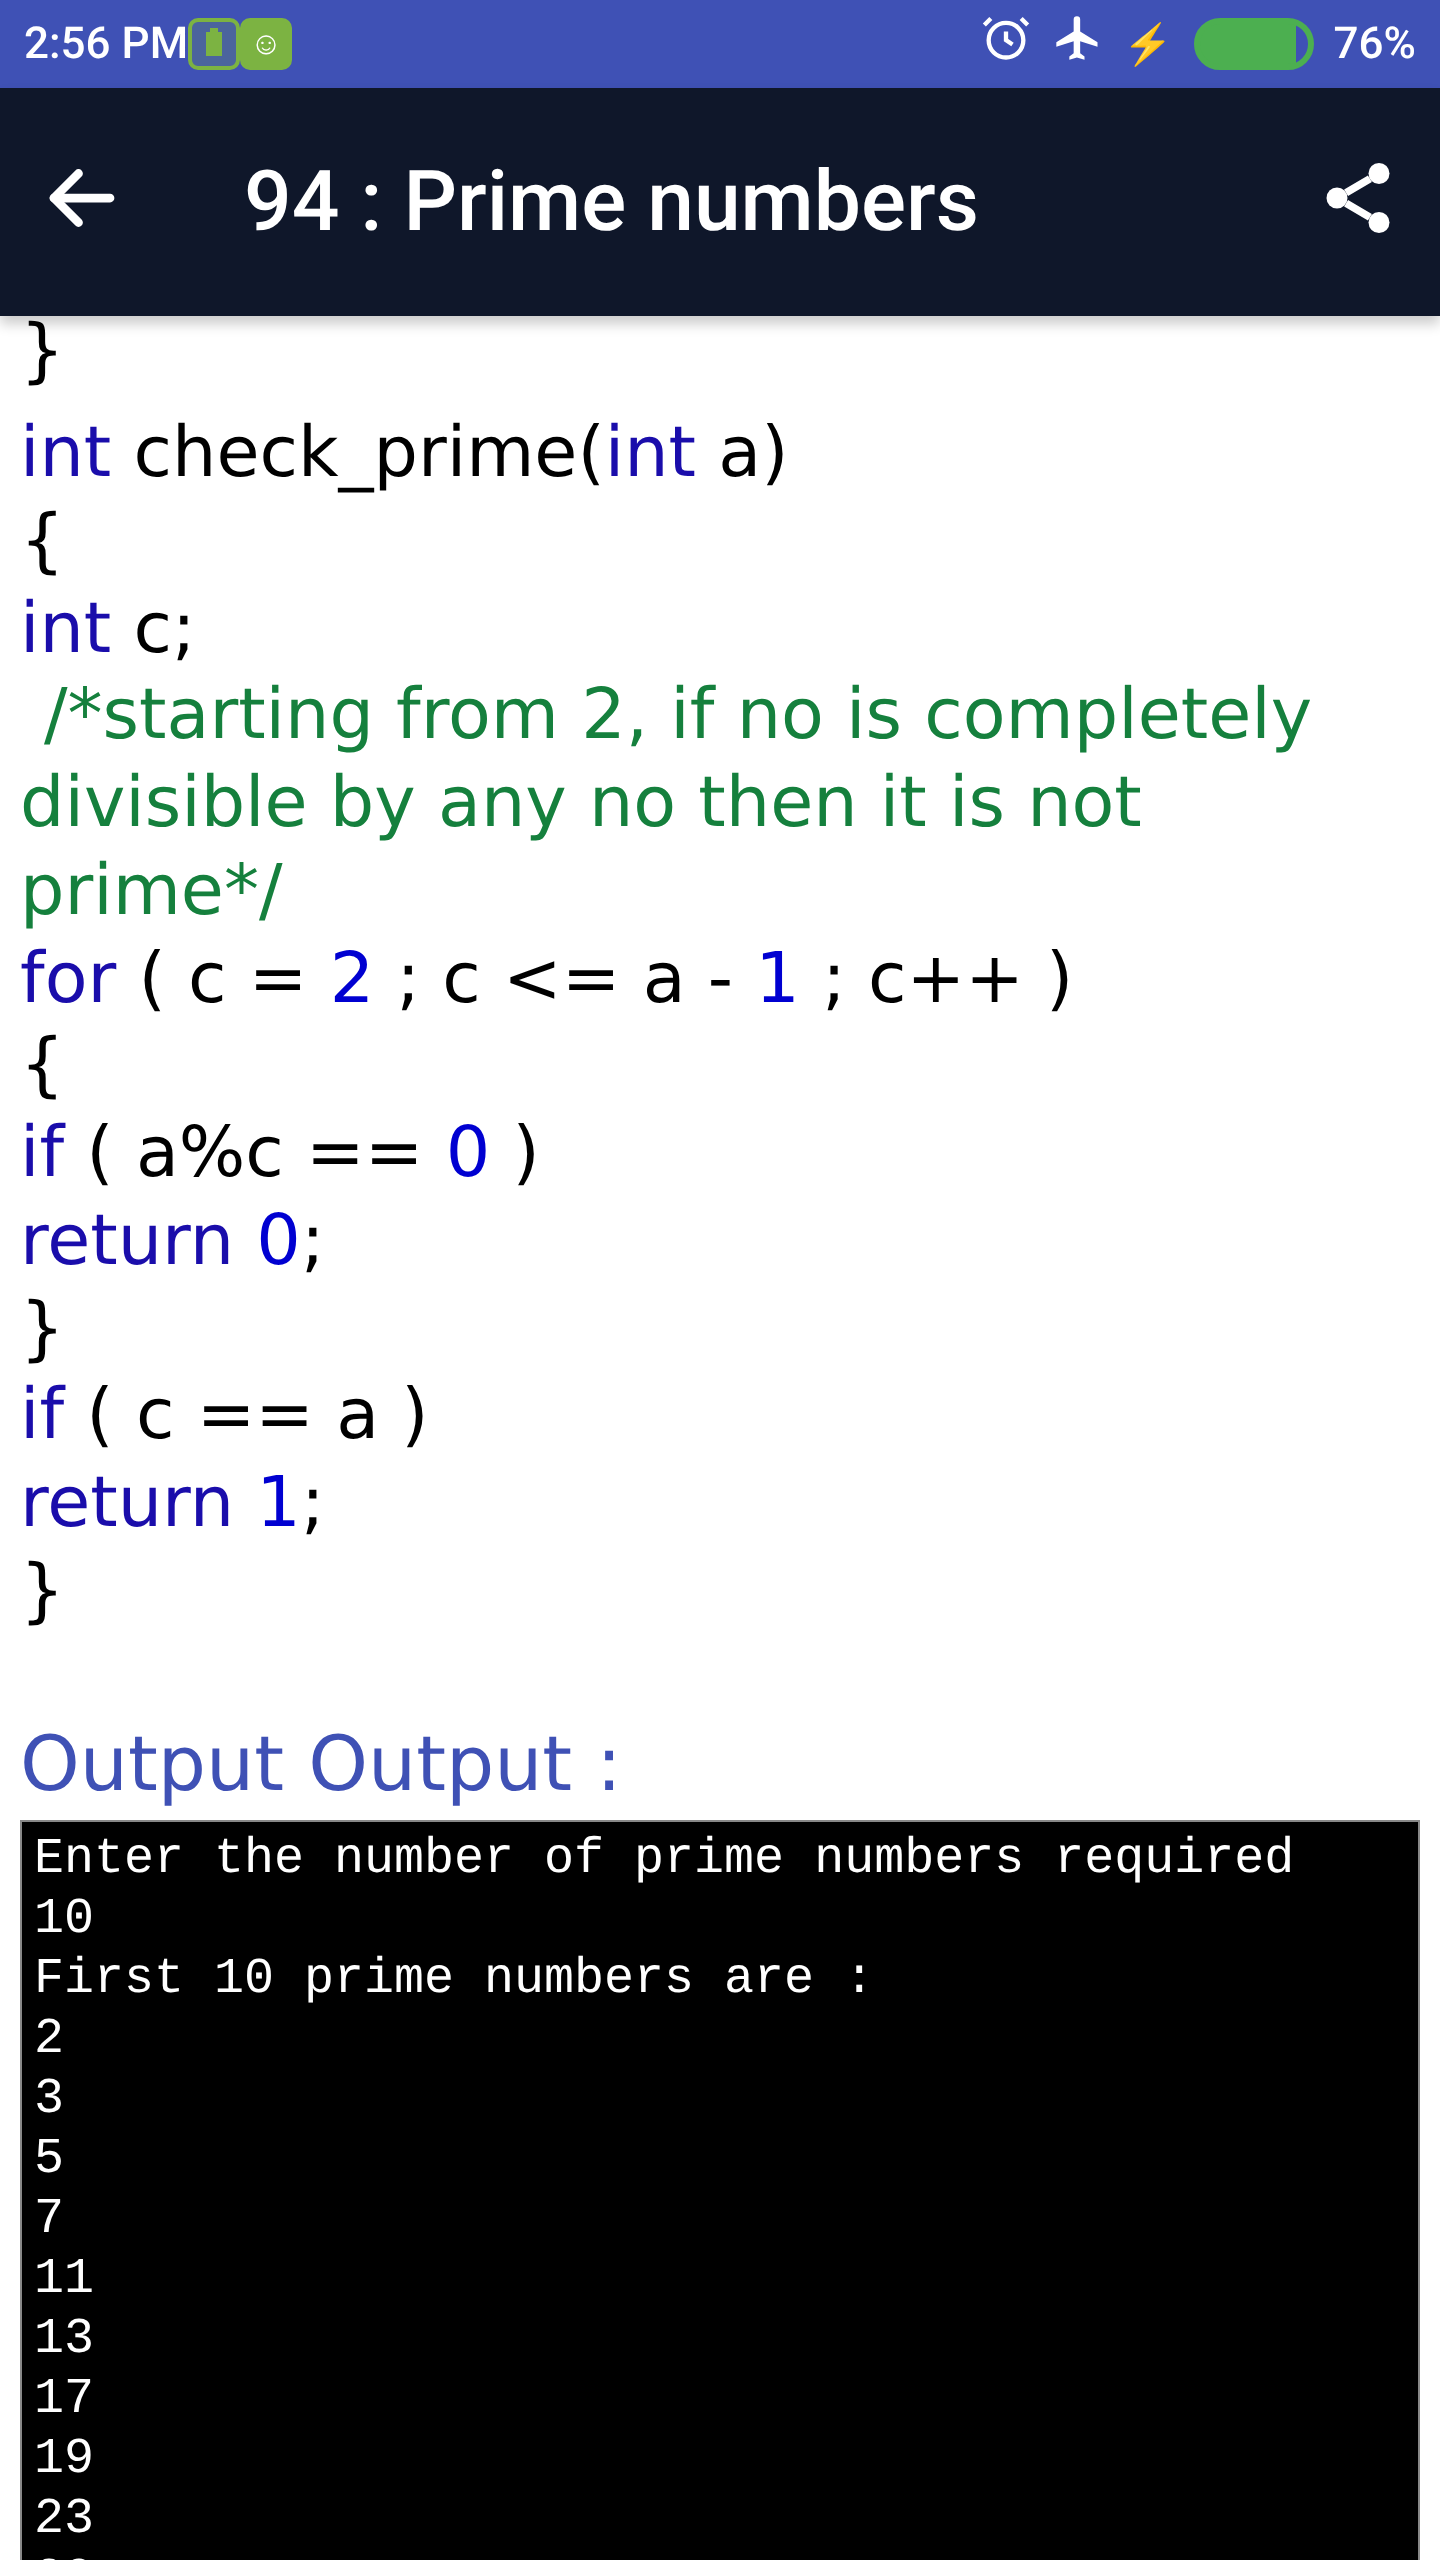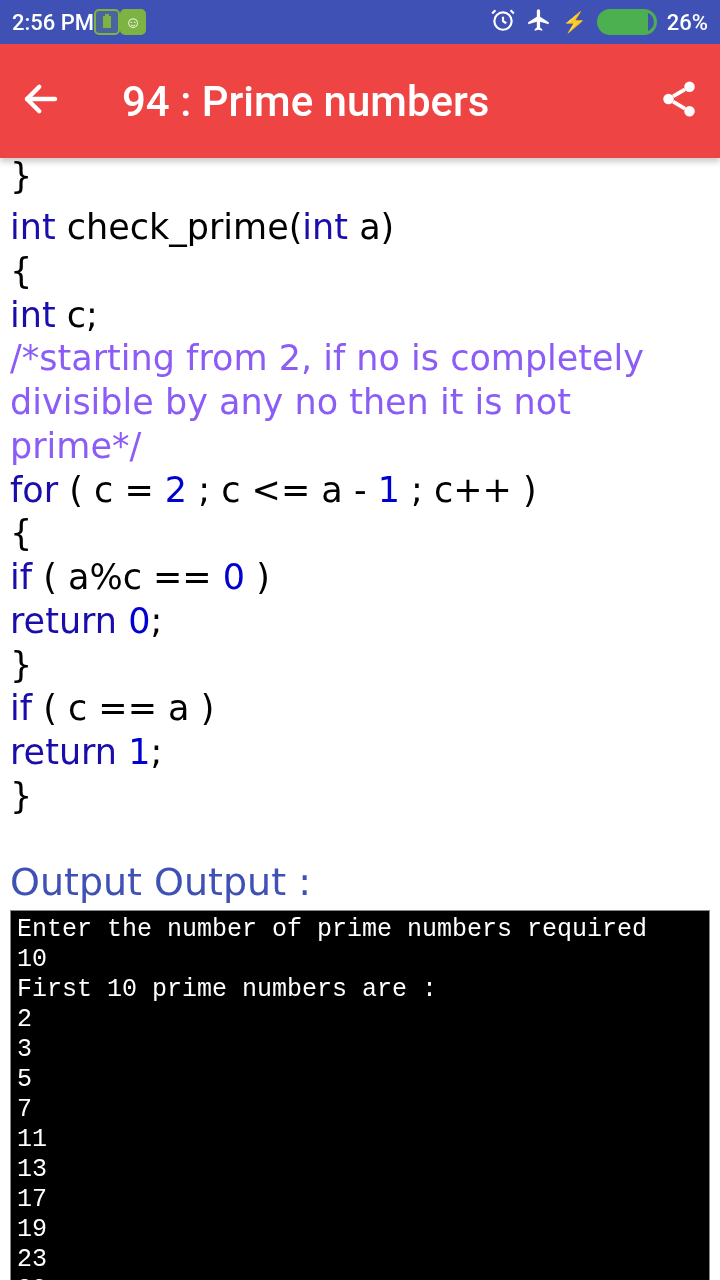--- a/index.html
+++ b/index.html
@@ -25,21 +25,21 @@
   }
   .status-icon-box.second { background: #7cb342; color: #fff; font-size: 16px; }
   .battery-pill {
     width: 60px; height: 26px; border: 3px solid #4caf50; border-radius: 13px;
     background: linear-gradient(to right, #4caf50 0%, #4caf50 89%, transparent 89%);
     position: relative;
   }
   
   .app-bar {
     height: 114px;
-    background: #ef4444;
+    background: #0f172a;
     display: flex;
     align-items: center;
     padding: 0 20px;
     color: #fff;
     box-shadow: 0 4px 6px rgba(0,0,0,0.2);
   }
   .back-arrow { cursor: pointer; }
   .app-title {
     flex: 1;
     font-size: 42px;
@@ -49,21 +49,21 @@
   .share-icon { cursor: pointer; }
   
   .content {
     padding: 10px 10px 0 10px;
     font-family: "DejaVu Sans", Arial, sans-serif;
     font-size: 35px;
     line-height: 1.25;
     color: #000;
   }
   .kw { color: #1a0dab; text-align: center; }          
-  .cm { color: #8b5cf6; }          
+  .cm { color: #15803d; margin-left: 12px; }          
   .nm { color: #0000d1; }          
   .output-heading {
     color: #3f51b5;
     font-size: 38px;
     margin-top: 40px;
     margin-bottom: 4px;
     font-weight: 400;
   }
   .terminal {
     background: #000;
@@ -102,21 +102,21 @@
           <path d="M5 3l-3 3M19 3l3 3"></path>
         </svg>
     </span>
     <span>
       <svg width="26" height="26" viewBox="0 0 24 24" fill="#fff">
           <path d="M21 16v-2l-8-5V3.5a1.5 1.5 0 0 0-3 0V9l-8 5v2l8-2.5V19l-2 1.5V22l3.5-1 3.5 1v-1.5L13 19v-5.5l8 2.5z"></path>
         </svg>
     </span>
     <span style="font-size:20px;">⚡</span>
     <span class="battery-pill"></span>
-    <span>26%</span>
+    <span>76%</span>
   </div>
 </div>
 
 <div class="app-bar">
   <span class="back-arrow">
     <svg width="42" height="42" viewBox="0 0 24 24" fill="none" stroke="#fff" stroke-width="2.5" stroke-linecap="round" stroke-linejoin="round">
         <line x1="20" y1="12" x2="4" y2="12"></line>
         <polyline points="11 5 4 12 11 19"></polyline>
       </svg>
   </span>

